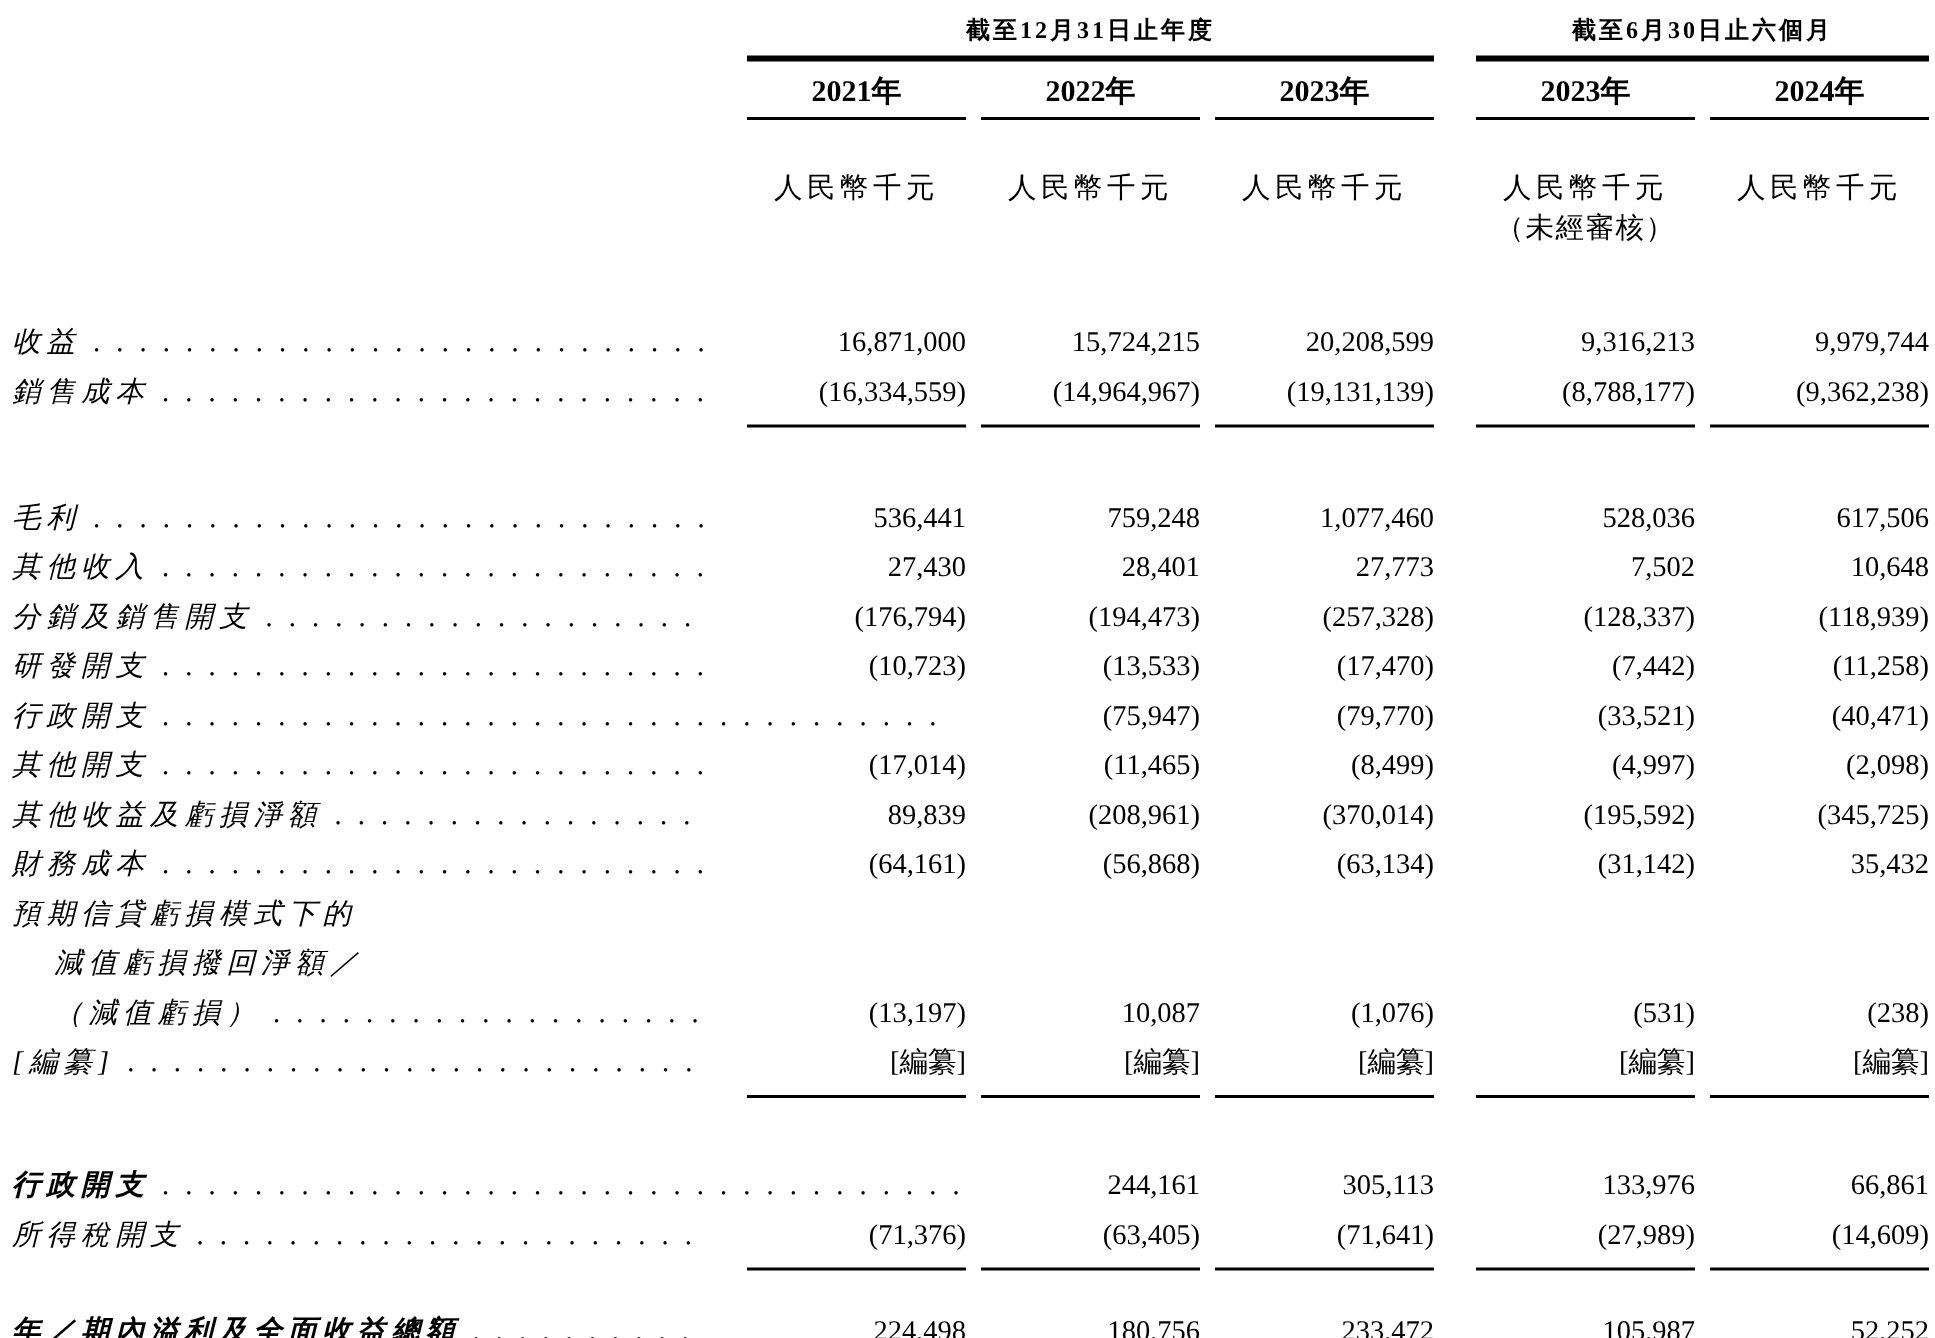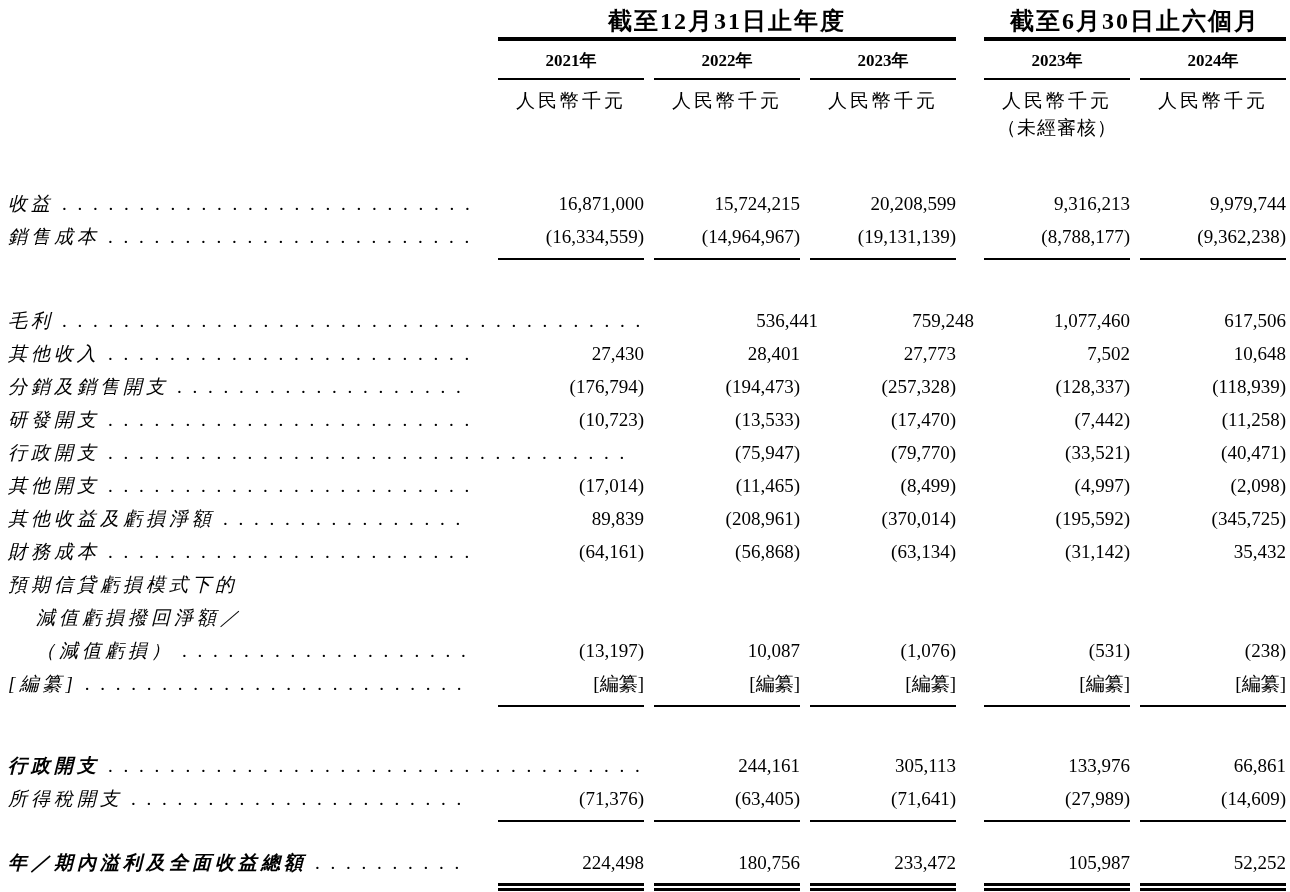--- a/index.html
+++ b/index.html
@@ -23,32 +23,32 @@
     text-align:right;white-space:nowrap;
   }
   .c0{margin-left:27px;}
   .c3{margin-left:28px;} 
   .ycell,.ucell,.ncell{text-align:center;}
   .lspace{flex:1 1 auto;min-width:0;}
   
   .hrow{display:flex;align-items:flex-end;}
   .grp{
     text-align:center;font-weight:bold;letter-spacing:2px;
-    font-size:24px;line-height:26px;
+    font-size:16px;line-height:26px;
     border-bottom:4px solid #000;padding-bottom:3px;
     white-space:nowrap;
   }
   .grp1{flex:0 0 458px;width:458px;margin-left:27px;}
   .grp2{flex:0 0 302px;width:302px;margin-left:28px;}
   .hyears .ycell{
-    font-weight:bold;font-size:17px;line-height:26px;
+    font-weight:bold;font-size:20px;line-height:26px;
     padding:7px 0 4px 0;
     border-bottom:2.5px solid #000;
   }
-  .hunits .ucell{letter-spacing:3px;line-height:26px;padding-top:8px;}
+  .hunits .ucell{letter-spacing:3px;line-height:26px;padding-top:8px;margin-top:25px;}
   .hnotes .ncell{letter-spacing:1px;line-height:27px;}
   .header-gap{height:46px;}
   
   .row{display:flex;align-items:baseline;line-height:33px;}
   .lbl{letter-spacing:4px;white-space:nowrap;font-style:italic;}
   .bold .lbl{font-weight:bold;}
   .indent{padding-left:28px;}
   .dots{
     flex:1 1 auto;min-width:0;overflow:hidden;
     white-space:nowrap;margin-left:8px;
@@ -124,20 +124,21 @@
   </div>
 
   <div class="gap-a"></div>
 
   <div class="row">
     <span class="lbl">毛利</span>
     <span class="dots"></span>
     <span class="vcell c0">536,441</span>
     <span class="vcell">759,248</span>
     <span class="vcell">1,077,460</span>
+    <span class="vcell c3">528,036</span>
     <span class="vcell">617,506</span>
   </div>
 
   <div class="row">
     <span class="lbl">其他收入</span>
     <span class="dots"></span>
     <span class="vcell c0">27,430</span>
     <span class="vcell">28,401</span>
     <span class="vcell">27,773</span>
     <span class="vcell c3">7,502</span>

